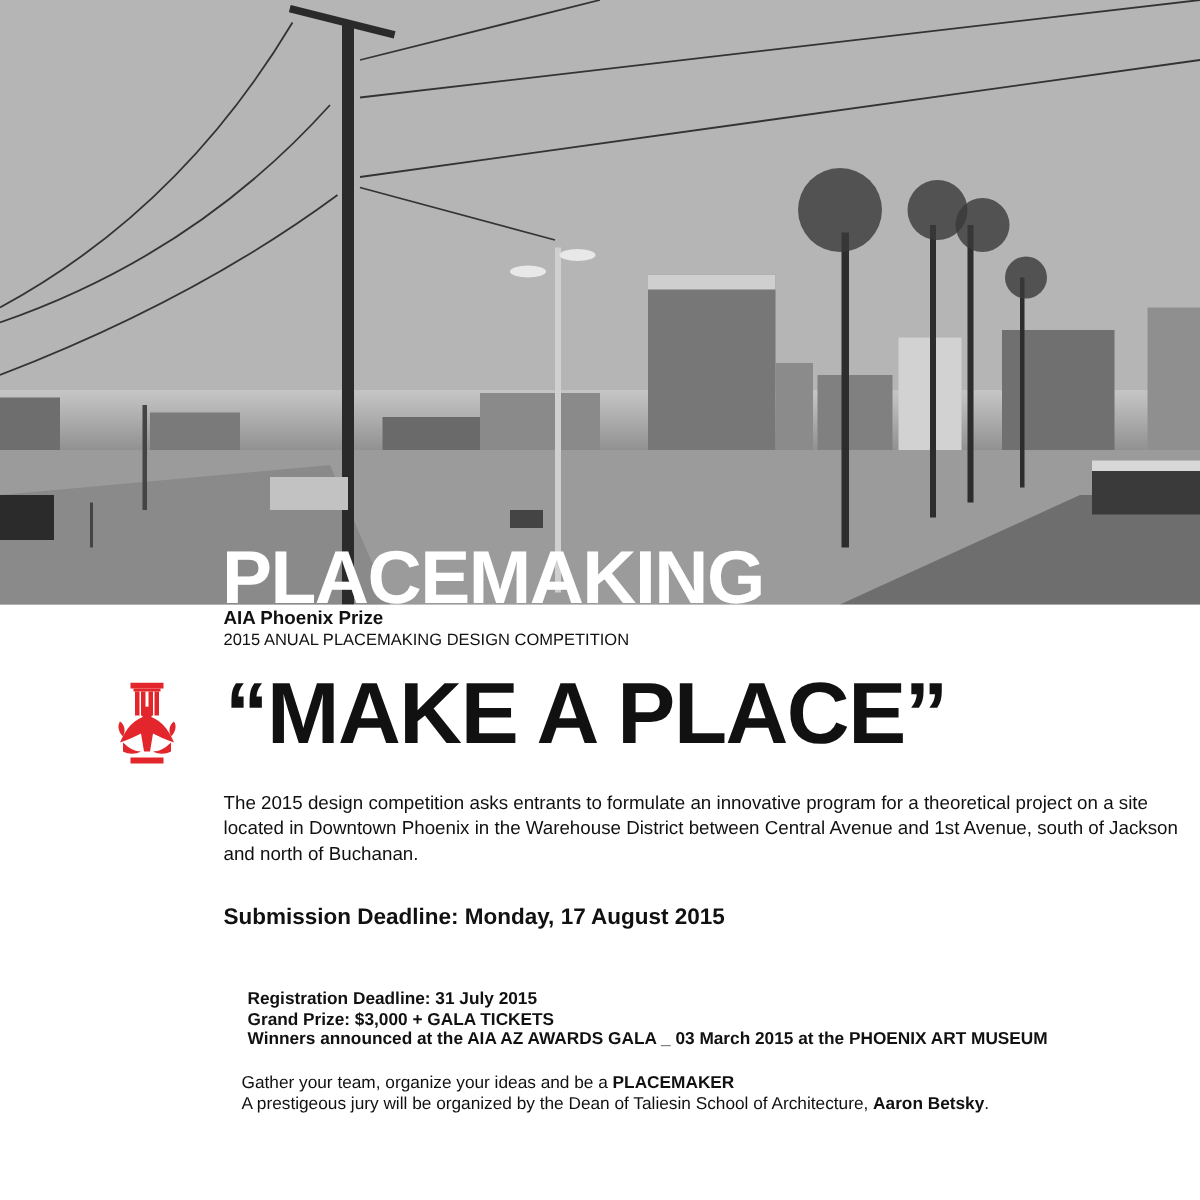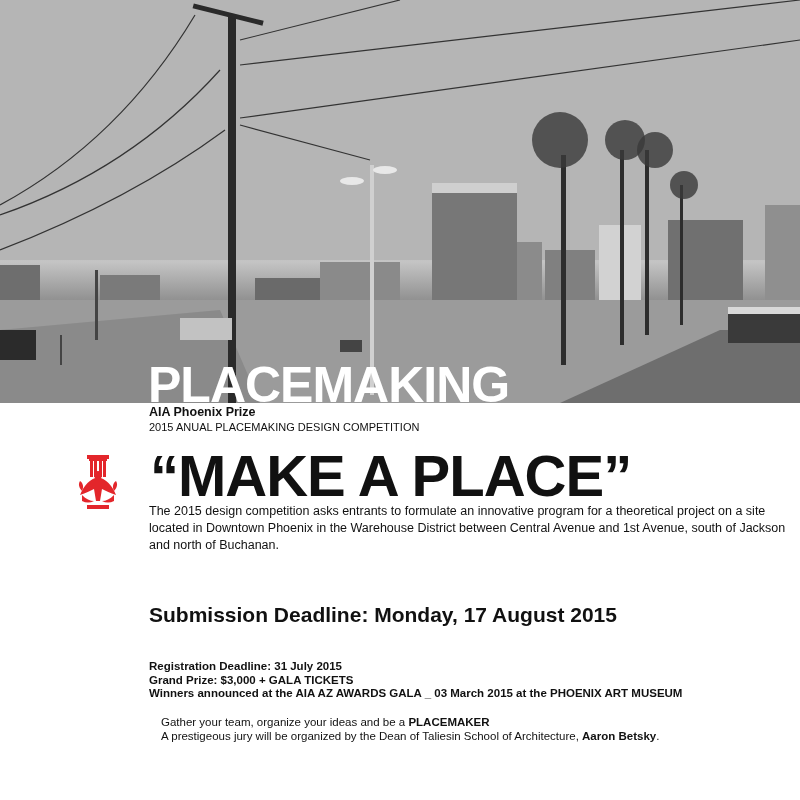--- a/index.html
+++ b/index.html
@@ -13,26 +13,26 @@
   .headline { position:absolute; left:148px; top:360px; font-size:50px; font-weight:bold;
               color:#ffffff; letter-spacing:-1px; line-height:1; }
   .org { position:absolute; left:149px; top:405px; font-size:12.5px; font-weight:bold; }
   .subtitle { position:absolute; left:149px; top:421px; font-size:11px; font-weight:normal; }
 
   .logo { position:absolute; left:78px; top:455px; width:40px; height:56px; }
 
   .slogan { position:absolute; left:150px; top:447px; font-size:58px; font-weight:bold;
             letter-spacing:-1px; line-height:1; white-space:nowrap; }
 
-  .desc { position:absolute; left:149px; top:503px; width:650px; font-size:12.5px;
+  .desc { position:absolute; left:149px; top:527px; width:650px; font-size:12.5px;
           line-height:17px; }
 
-  .deadline { position:absolute; left:149px; top:603px; font-size:21px; font-weight:bold; }
+  .deadline { position:absolute; left:149px; top:603px; font-size:15px; font-weight:bold; }
 
-  .details { position:absolute; left:149px; top:660px; font-size:11.5px; font-weight:bold;
+  .details { position:absolute; left:165px; top:660px; font-size:11.5px; font-weight:bold;
              line-height:13.5px; }
   .details div { white-space:nowrap; }
 
   .footer { position:absolute; left:149px; top:715px; font-size:11.5px; line-height:14px;margin-left:12px; }
   .footer div { white-space:nowrap; }
   .footer b { font-weight:bold; }
 </style>
 </head>
 <body>
 

